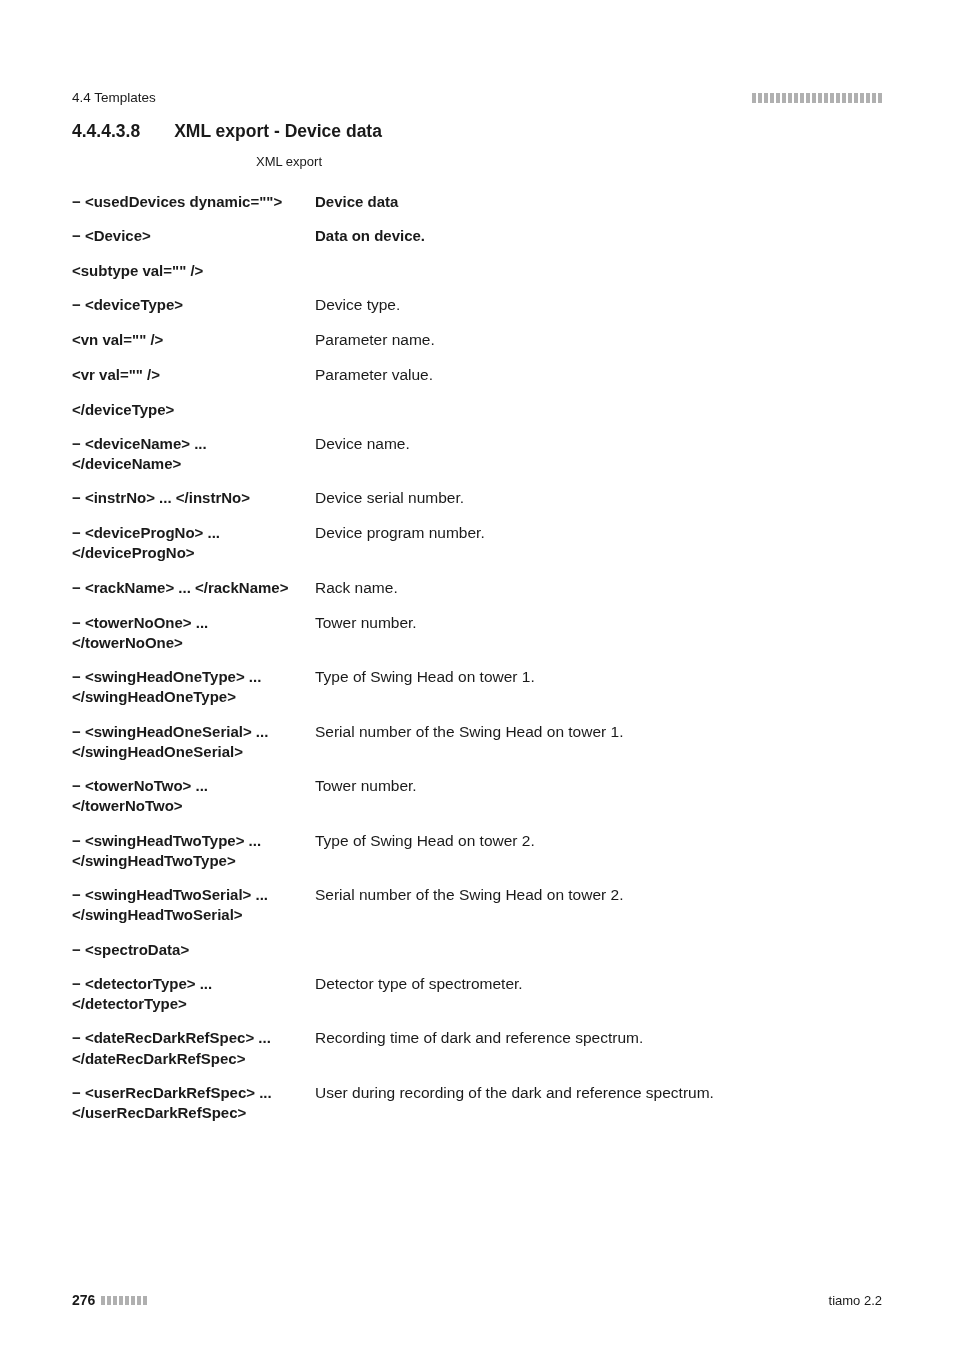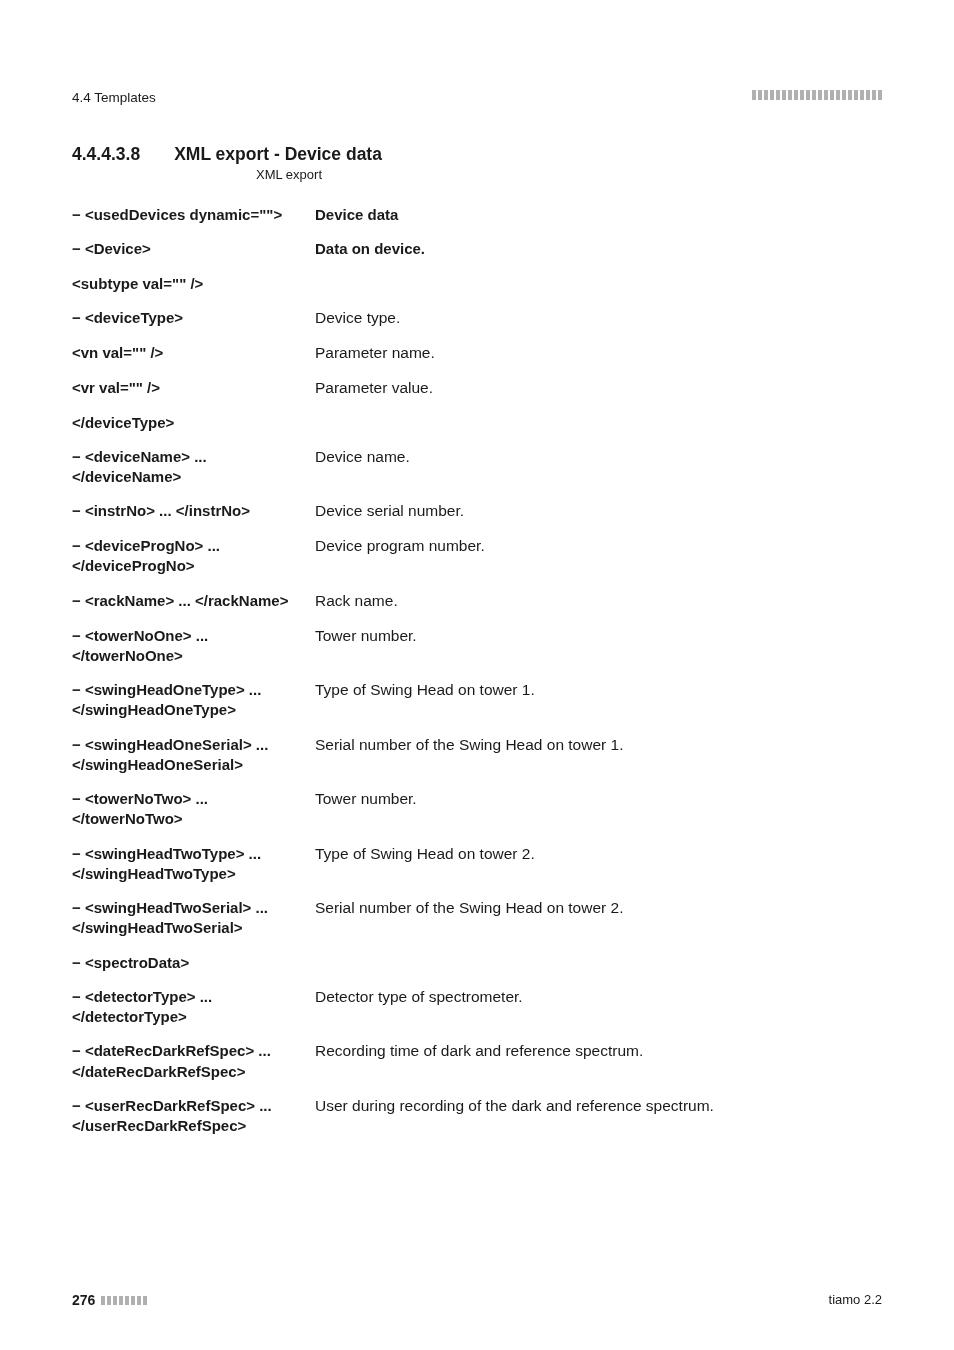--- a/index.html
+++ b/index.html
@@ -11,42 +11,42 @@
     margin: 0;
     background: #fff;
     width: 954px;
     min-height: 1350px;
     padding: 90px 72px 40px 72px;
     position: relative;
   }
   .header {
     display: flex;
     justify-content: space-between;
-    align-items: flex-start;
+    align-items: center;
     font-size: 13.5px;
     font-weight: 400;
-    margin-bottom: 39px;
+    margin-bottom: 16px;
   }
   .header-bars {
     display: flex;
     gap: 2px;
     align-items: center;
   }
   .header-bars .bar {
     width: 4px;
     height: 10px;
     background: #b0b0b0;
   }
   .section-heading {
     display: flex;
     align-items: baseline;
     font-weight: 700;
     font-size: 17.5px;
     gap: 34px;
-    margin-bottom: 2px;
+    margin-bottom: 12px;
   }
   .subheading {
     font-size: 13px;
     font-weight: 400;
     margin-left: 184px;
     margin-bottom: 16px;
   }
   .def-table {
     width: 100%;
     border-collapse: collapse;
@@ -71,21 +71,21 @@
     font-weight: 700;
     font-size: 15px;
   }
   .footer {
     position: absolute;
     bottom: 42px;
     left: 72px;
     right: 72px;
     display: flex;
     justify-content: space-between;
-    align-items: flex-start;
+    align-items: center;
     font-size: 14px;
   }
   .footer .page {
     font-weight: 700;
     display: flex;
     align-items: center;
     gap: 6px;
   }
   .footer-bars {
     display: flex;

